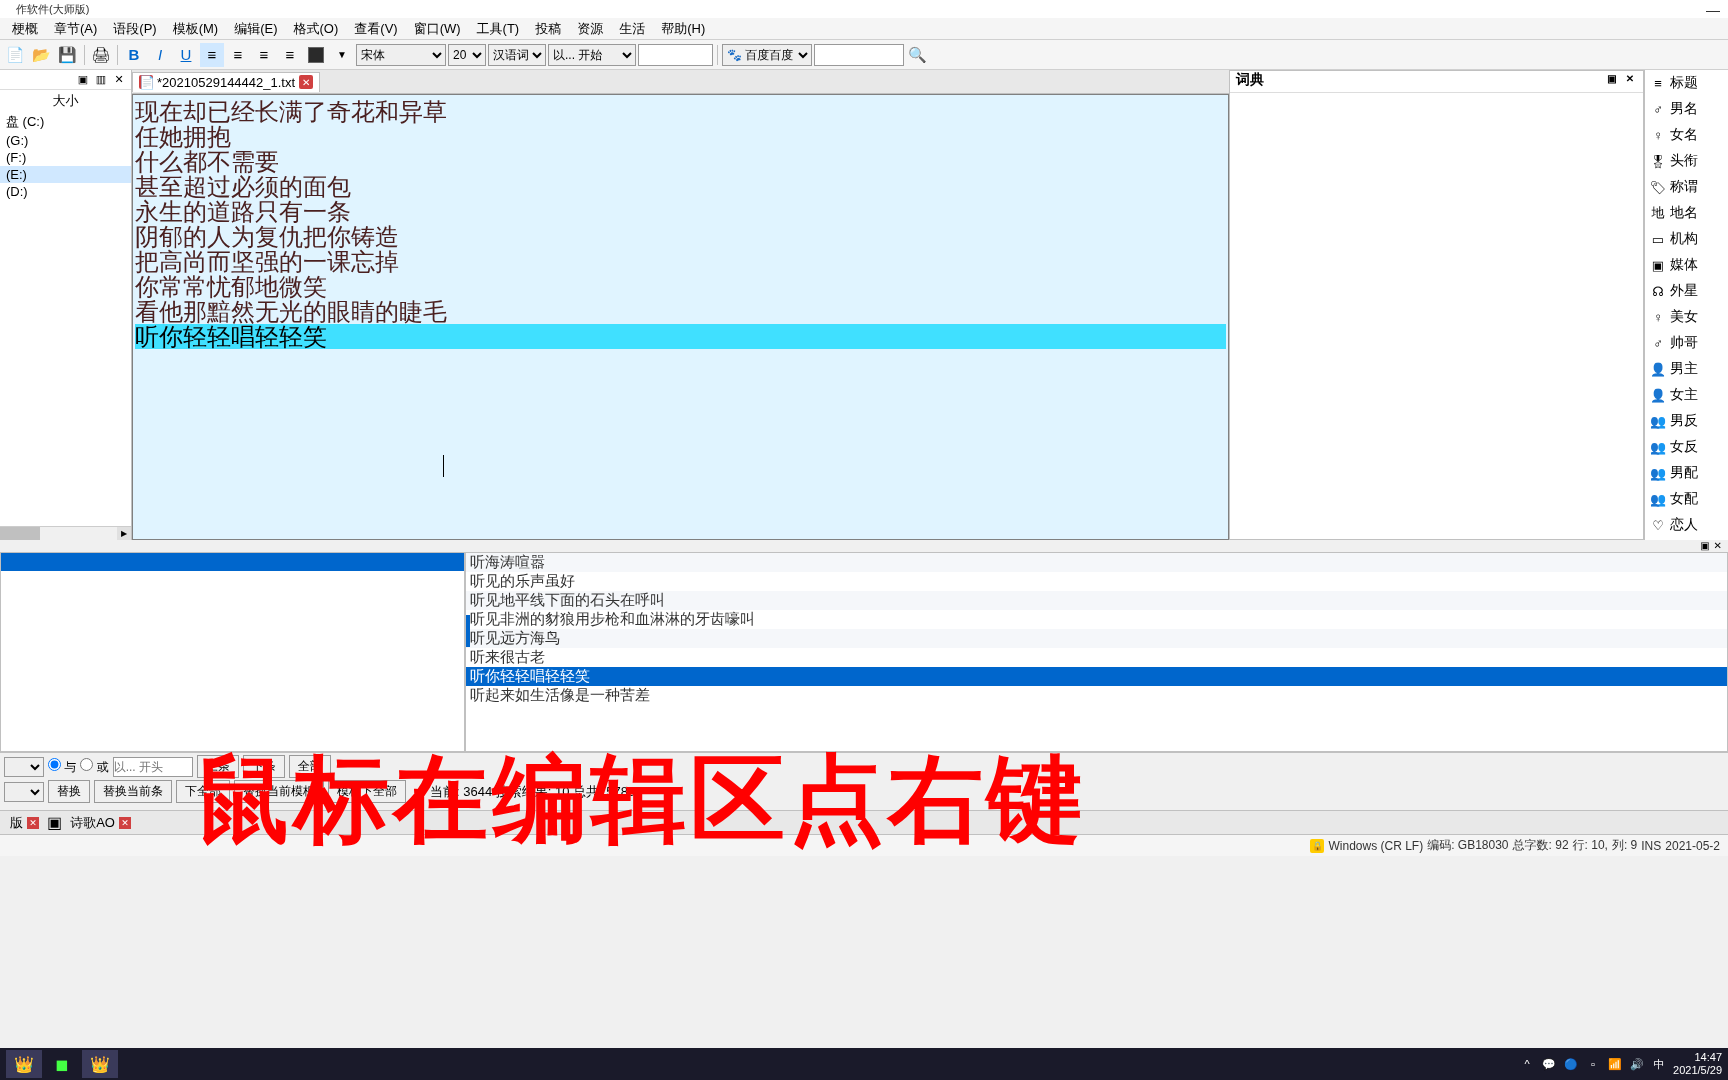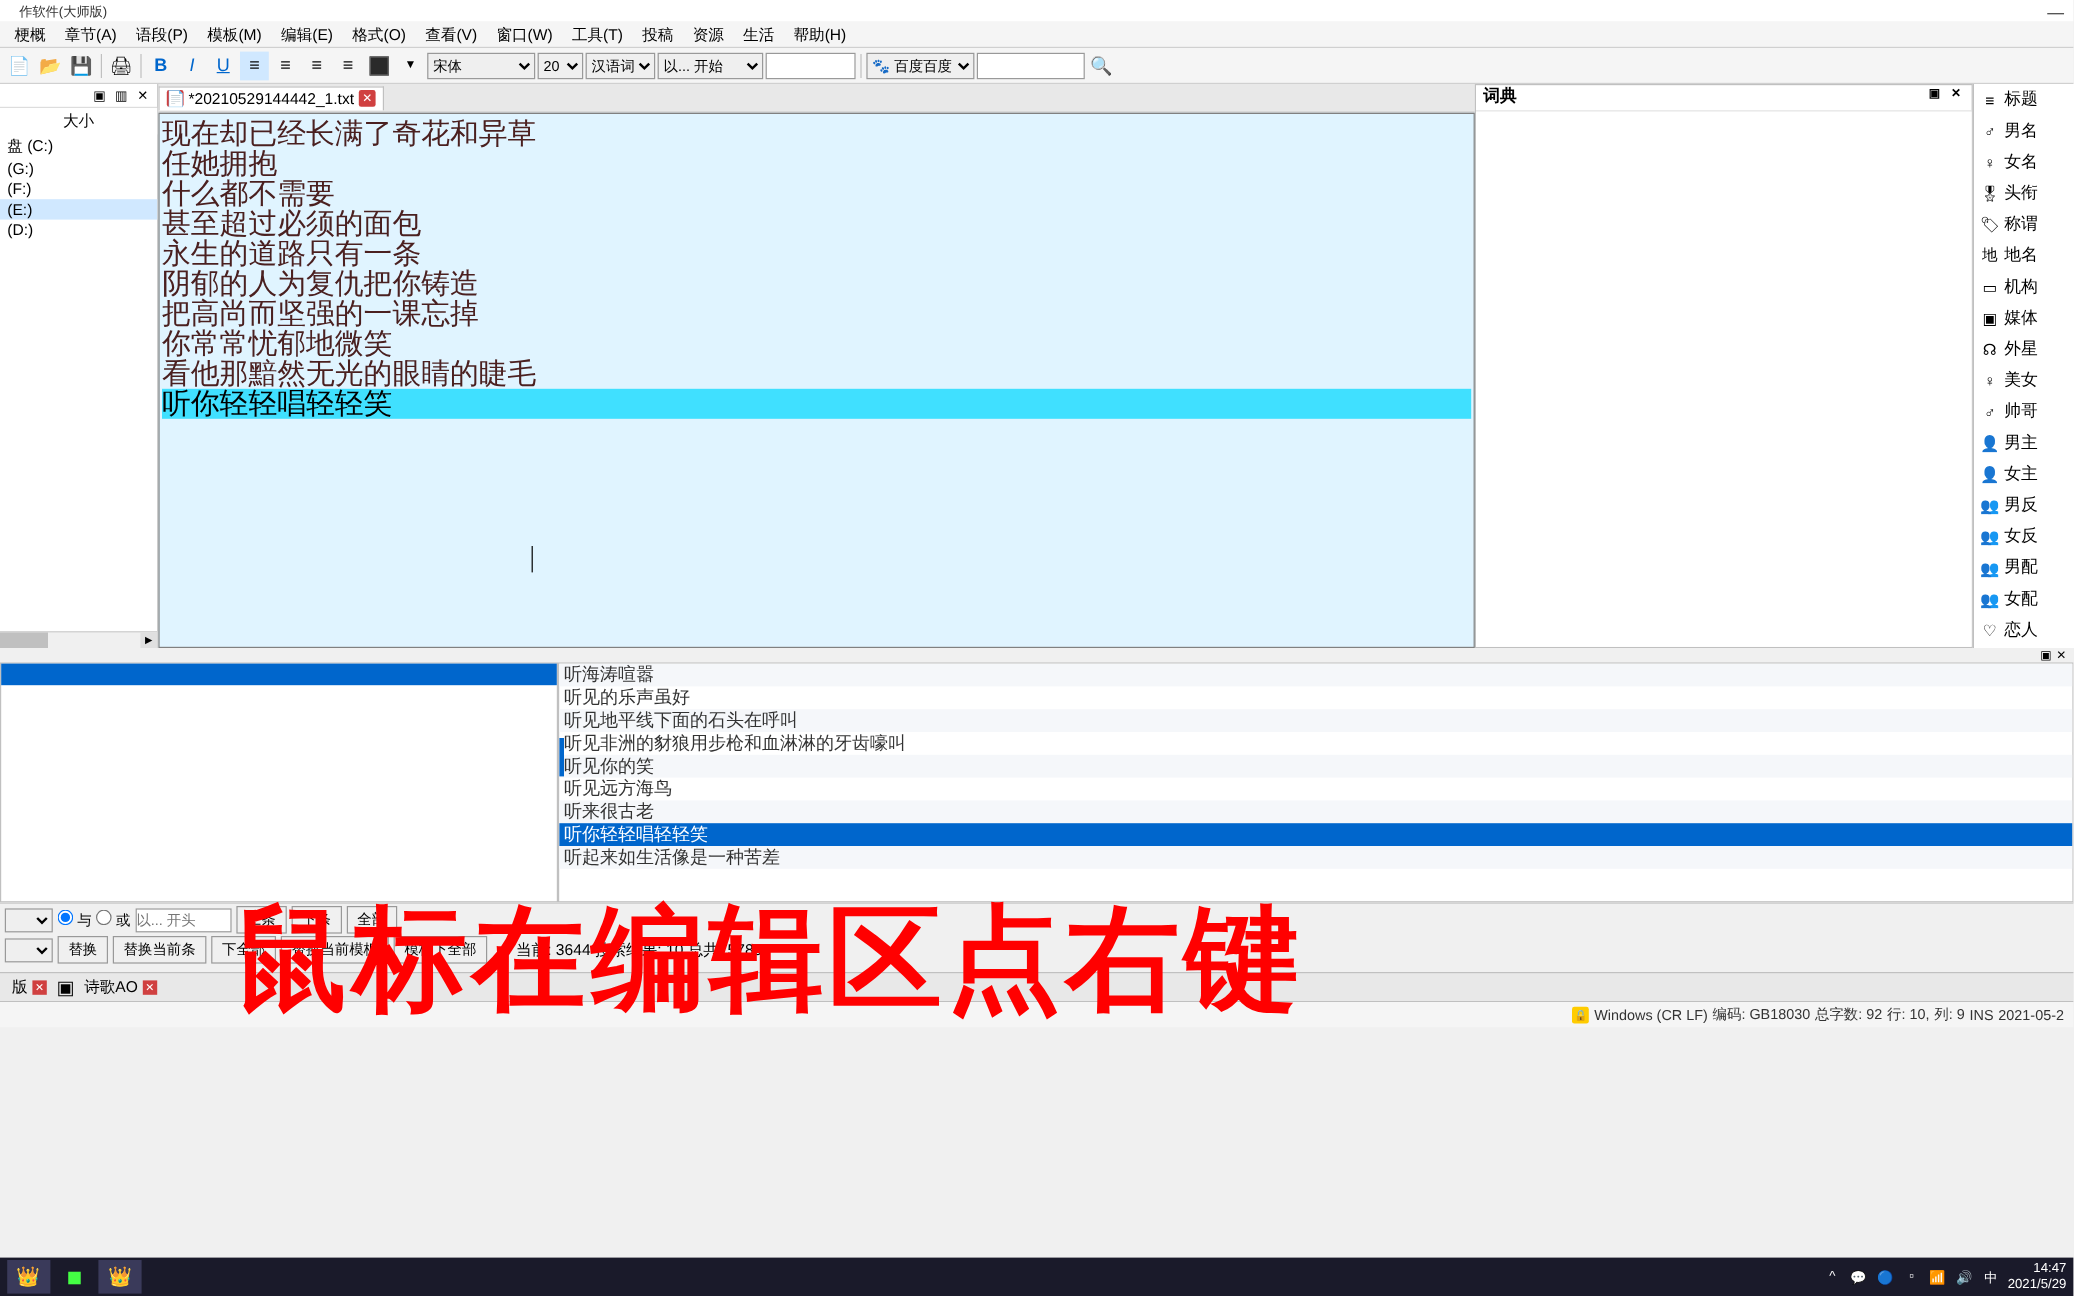--- a/index.html
+++ b/index.html
@@ -275,21 +275,20 @@
   <div class="bottom-split">
     <div class="search-panel">
       <div class="search-row">&nbsp;</div>
     </div>
     <div class="results-panel" id="results-panel">
       <div class="result-marker"></div>
     <div class="result-line">听海涛喧嚣</div>
         <div class="result-line">听见的乐声虽好</div>
         <div class="result-line">听见地平线下面的石头在呼叫</div>
         <div class="result-line">听见非洲的豺狼用步枪和血淋淋的牙齿嚎叫</div>
-        <div class="result-line">听见你的笑</div>
         <div class="result-line">听见远方海鸟</div>
         <div class="result-line">听来很古老</div>
         <div class="result-line selected">听你轻轻唱轻轻笑</div>
         <div class="result-line">听起来如生活像是一种苦差</div>
       </div>
   </div>
 
   <div class="replace-bar">
     <div class="replace-row">
       <select class="replace-input" style="width:40px"><option></option></select>

